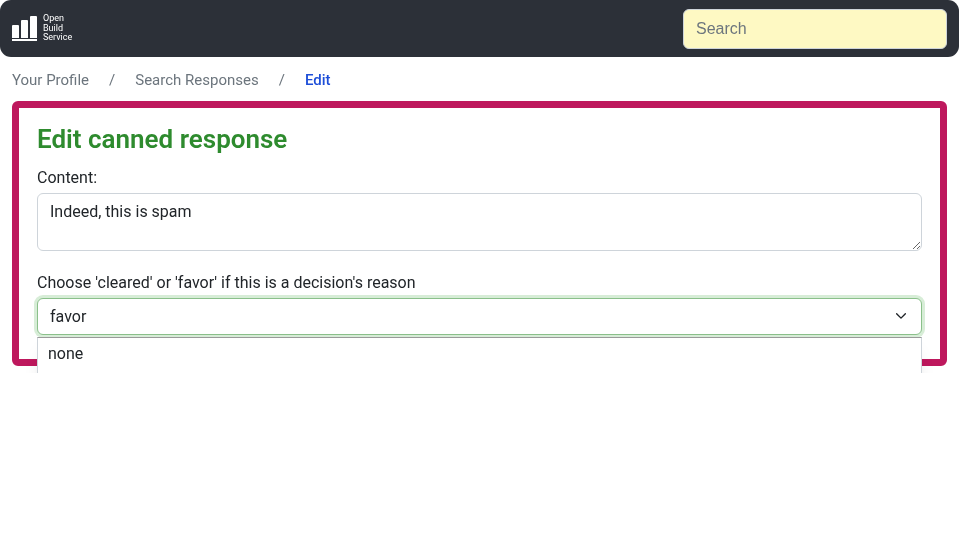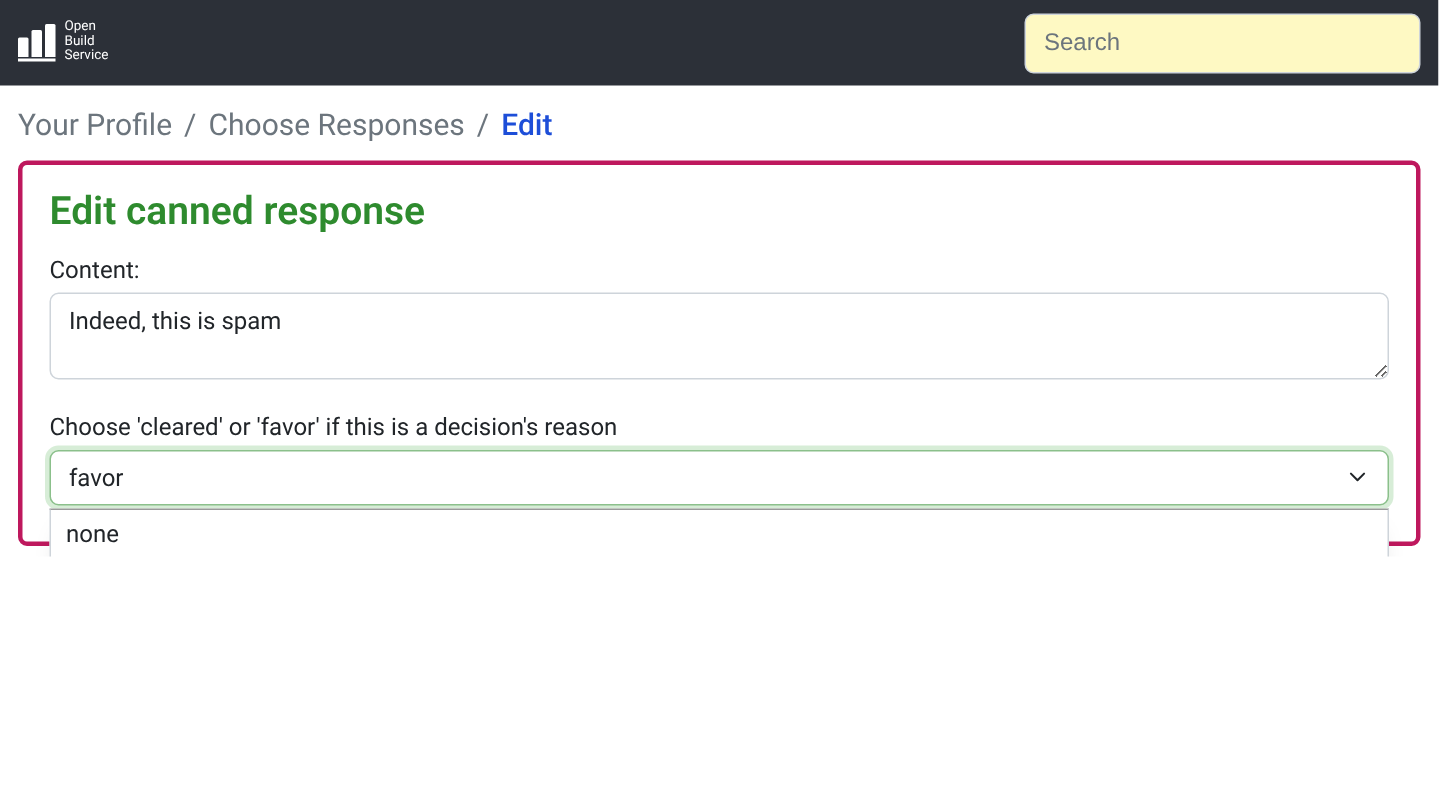--- a/index.html
+++ b/index.html
@@ -14,20 +14,21 @@
       background: #fff;
       width: 959px;
     }
     .navbar {
       background: #2c3038;
       height: 57px;
       display: flex;
       align-items: center;
       justify-content: space-between;
       padding: 0 12px;
+      border-radius: 11px;
     }
     .logo {
       display: flex;
       align-items: center;
       gap: 6px;
       color: #fff;
     }
     .logo-icon {
       display: flex;
       align-items: flex-end;
@@ -63,39 +64,39 @@
       font-size: 16px;
       color: #495057;
       background: #fef9c3;
       outline: none;
     }
     .search-input::placeholder {
       color: #6c757d;
     }
     .breadcrumb {
       padding: 14px 12px 12px 12px;
-      font-size: 20px;
-      color: #6c757d;
-      display: flex;
-      gap: 8px;
+      font-size: 15px;
+      color: #6c757d;
+      display: flex;
+      gap: 20px;
     }
     .breadcrumb a {
       color: #6c757d;
       text-decoration: none;
     }
     .breadcrumb .sep {
       color: #6c757d;
     }
     .breadcrumb .active {
       color: #1d4ed8;
       font-weight: 500;
     }
     .card {
       margin: 0 12px 7px 12px;
-      border: 3px solid #be185d;
+      border: 7px solid #be185d;
       border-radius: 6px;
       padding: 16px 18px 24px 18px;
       position: relative;
     }
     .card-title {
       color: #2e8b2e;
       font-size: 26px;
       font-weight: 600;
       margin-bottom: 14px;
     }
@@ -185,21 +186,21 @@
 Service</div>
   </div>
   <div class="search-wrap">
     <input type="text" class="search-input" placeholder="Search" style="">
   </div>
 </div>
 
 <nav class="breadcrumb">
   <a href="#">Your Profile</a>
   <span class="sep">/</span>
-  <a href="#">Choose Responses</a>
+  <a href="#">Search Responses</a>
   <span class="sep">/</span>
   <span class="active">Edit</span>
 </nav>
 
 <div class="card">
   <h1 class="card-title">Edit canned response</h1>
 
 
   <div class="form-group">
     <label class="form-label">Content:</label>

